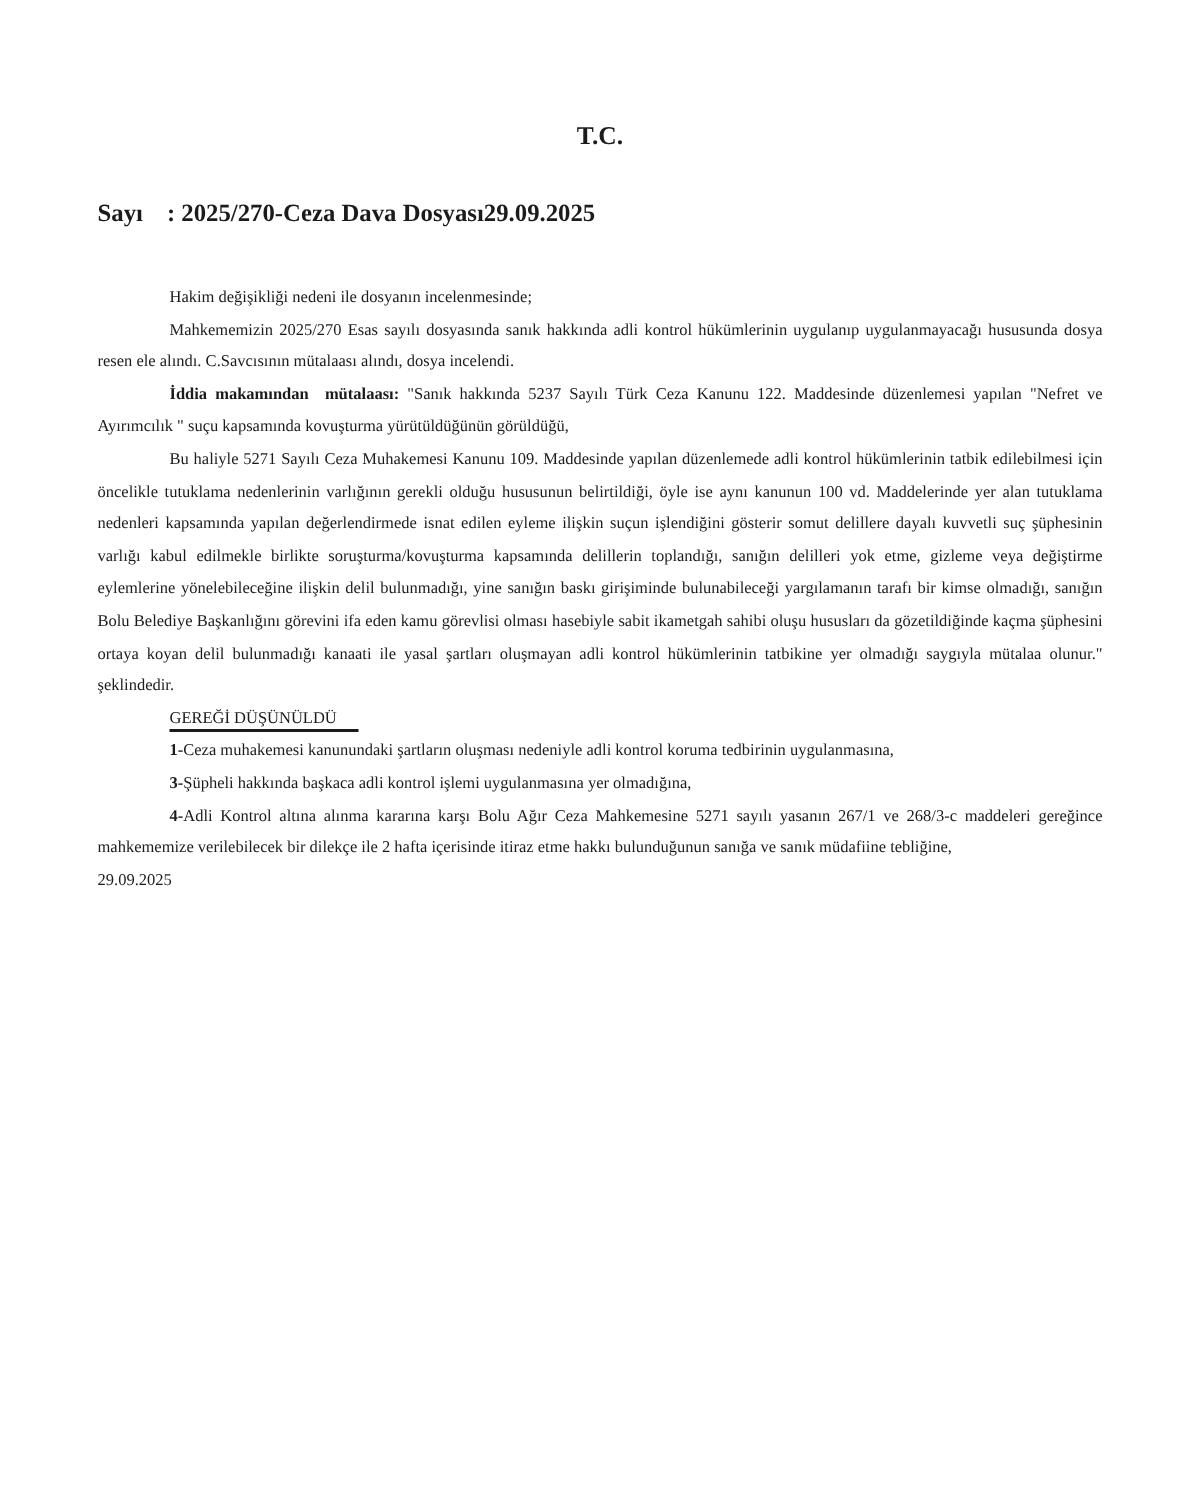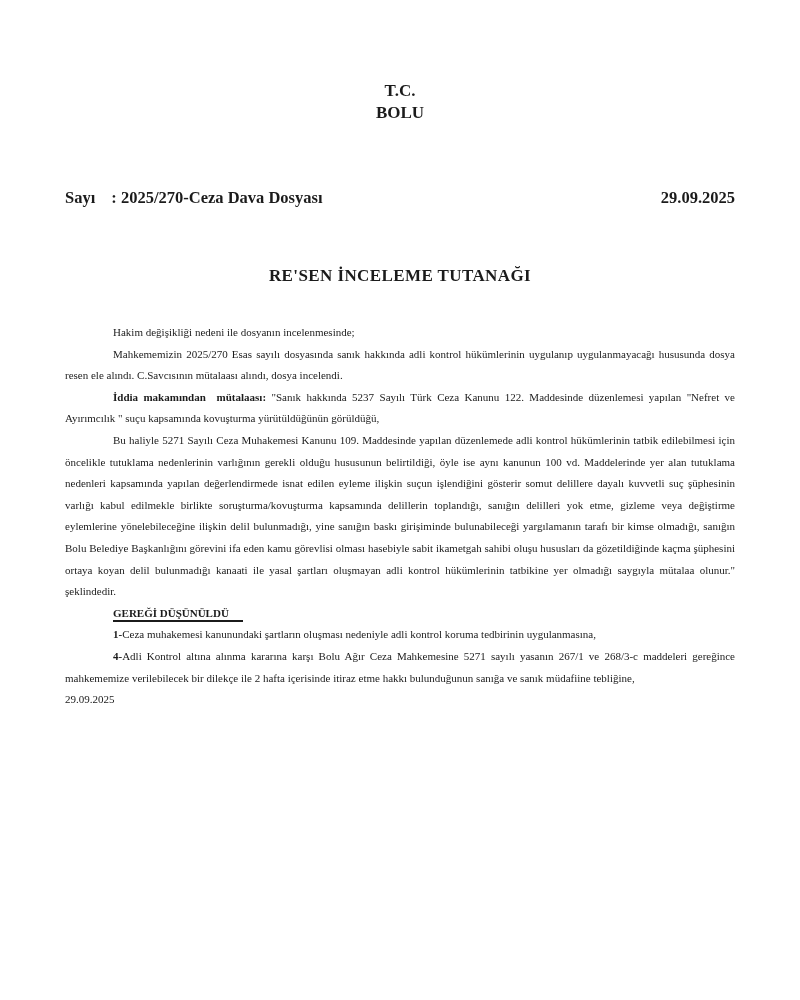--- a/index.html
+++ b/index.html
@@ -21,23 +21,22 @@
     padding: 80px 65px 0 65px;
     border-radius: 26px;
   }
   .doc-header {
     text-align: center;
     font-weight: bold;
     font-size: 17px;
     line-height: 22px;
   }
   .meta-row {
-    margin-top: 64px;
+    margin-top: 30px;
     display: flex;
-    justify-content: space-between;
     align-items: baseline;
     font-weight: bold;
     font-size: 16.5px;
   }
   .meta-value {
     margin-left: 16px;
   }
   .doc-title {
     margin: 58px 0 0 0;
     text-align: center;
@@ -55,66 +54,65 @@
     text-align: justify;
     text-indent: 48px;
   }
   .doc-body p.left {
     text-align: left;
   }
   .doc-body p.heading-line {
     text-align: left;
   }
   .underlined {
-    font-weight: bold;
+    font-weight: normal;
     border-bottom: 2px solid #1b1b1b;
     padding-bottom: 1px;
     padding-right: 14px;
   }
   .b { font-weight: bold; }
   .date-line {
     text-indent: 0 !important;
     text-align: left !important;
   }
 </style>
 </head>
 <body>
 
 <div class="page">
 
   <header class="doc-header">
     <div>T.C.</div>
-    <div>BOLU</div>
   </header>
 
   <div class="meta-row">
     <div>
       <span>Sayı</span><span class="meta-value">: 2025/270-Ceza Dava Dosyası</span>
     </div>
     <div>29.09.2025</div>
   </div>
 
-  <h1 class="doc-title">RE'SEN İNCELEME TUTANAĞI</h1>
 
   <main class="doc-body">
 
     <p class="left">Hakim değişikliği nedeni ile dosyanın incelenmesinde;</p>
 
     <p>Mahkememizin 2025/270 Esas sayılı dosyasında sanık hakkında adli kontrol hükümlerinin uygulanıp uygulanmayacağı hususunda dosya resen ele alındı. C.Savcısının mütalaası alındı, dosya incelendi.</p>
 
     <p><span class="b">İddia makamından &nbsp;mütalaası:</span><span> "Sanık hakkında 5237 Sayılı Türk Ceza Kanunu 122. Maddesinde düzenlemesi yapılan "Nefret ve Ayırımcılık " suçu kapsamında kovuşturma yürütüldüğünün görüldüğü,</span></p>
 
     <p>Bu haliyle 5271 Sayılı Ceza Muhakemesi Kanunu 109. Maddesinde yapılan düzenlemede adli kontrol hükümlerinin tatbik edilebilmesi için öncelikle tutuklama nedenlerinin varlığının gerekli olduğu hususunun belirtildiği, öyle ise aynı kanunun 100 vd. Maddelerinde yer alan tutuklama nedenleri kapsamında yapılan değerlendirmede isnat edilen eyleme ilişkin suçun işlendiğini gösterir somut delillere dayalı kuvvetli suç şüphesinin varlığı kabul edilmekle birlikte soruşturma/kovuşturma kapsamında delillerin toplandığı, sanığın delilleri yok etme, gizleme veya değiştirme eylemlerine yönelebileceğine ilişkin delil bulunmadığı, yine sanığın baskı girişiminde bulunabileceği yargılamanın tarafı bir kimse olmadığı, sanığın Bolu Belediye Başkanlığını görevini ifa eden kamu görevlisi olması hasebiyle sabit ikametgah sahibi oluşu hususları da gözetildiğinde kaçma şüphesini ortaya koyan delil bulunmadığı kanaati ile yasal şartları oluşmayan adli kontrol hükümlerinin tatbikine yer olmadığı saygıyla mütalaa olunur." şeklindedir.</p>
 
 
     <p class="heading-line"><span class="underlined">GEREĞİ DÜŞÜNÜLDÜ</span></p>
 
     <p><span class="b">1-</span><span>Ceza muhakemesi kanunundaki şartların oluşması nedeniyle adli kontrol koruma tedbirinin uygulanmasına,</span></p>
 
 
+    <p><span class="b">3-</span><span>Şüpheli hakkında başkaca adli kontrol işlemi uygulanmasına yer olmadığına,</span></p>
 
     <p><span class="b">4-</span><span>Adli Kontrol altına alınma kararına karşı Bolu Ağır Ceza Mahkemesine 5271 sayılı yasanın 267/1 ve 268/3-c maddeleri gereğince mahkememize verilebilecek bir dilekçe ile 2 hafta içerisinde itiraz etme hakkı bulunduğunun sanığa ve sanık müdafiine tebliğine,</span></p>
 
 
     <p class="date-line">29.09.2025</p>
 
   </main>
 
 </div>
 

